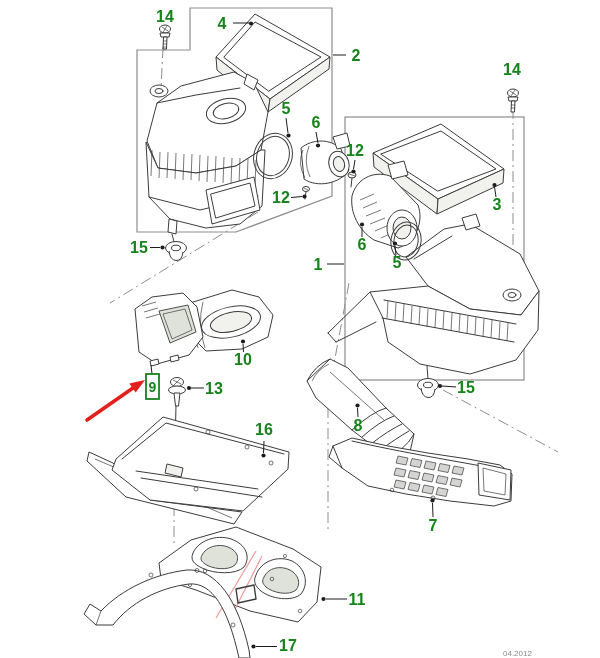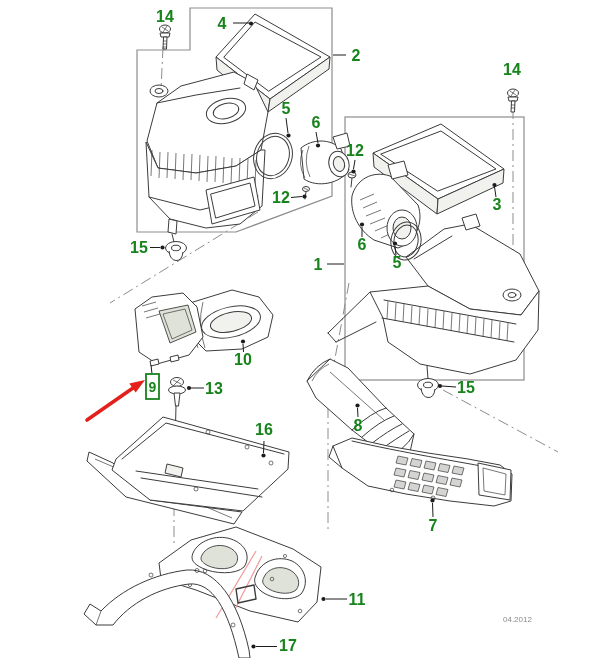--- a/index.html
+++ b/index.html
@@ -15,21 +15,21 @@
   .lightfill{fill:#f1f1ee;stroke:var(--c-line-dark,#3c3c3c);stroke-width:1;}
   .grille{fill:#d4d4d2;stroke:var(--c-line-dark,#3c3c3c);stroke-width:.7;}
   .leader{fill:none;stroke:#1c1c1c;stroke-width:1;}
   .dot{fill:#1c1c1c;}
   .lbl{font:bold 16px "Liberation Sans",sans-serif;fill:var(--c-label-green,#17831b);}
   .lbl9{font:bold 14px "Liberation Sans",sans-serif;fill:var(--c-label-green,#17831b);}
   .hlrect{fill:#ffffff;stroke:var(--c-label-green,#17831b);stroke-width:1.8;}
   .arrowline{stroke:var(--c-red-arrow,#e3201b);stroke-width:3.6;stroke-linecap:round;}
   .arrowhead{fill:var(--c-red-arrow,#e3201b);}
   .redhint{fill:none;stroke:var(--c-red-hint,#f09a9a);stroke-width:1.2;}
-  .footer-code{position:absolute;left:503px;top:615px;font:8px "Liberation Sans",sans-serif;color:#8a8a8a;}
+  .footer-code{position:absolute;left:503px;top:649px;font:8px "Liberation Sans",sans-serif;color:#8a8a8a;}
 </style>
 </head>
 <body>
 
 <div class="canvas">
 <svg viewBox="0 0 600 658" width="600" height="658">
 
   <polygon class="box" points="190,8 332,8 332,196 236,232 137,232 137,50 190,50"></polygon>
   <rect class="box" x="345" y="117" width="179" height="263"></rect>
 

